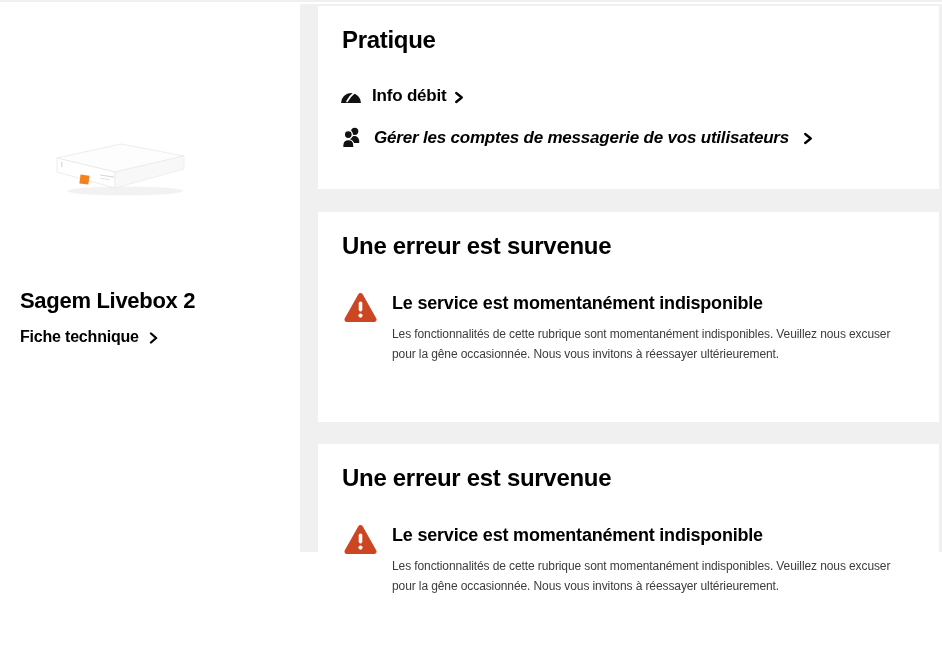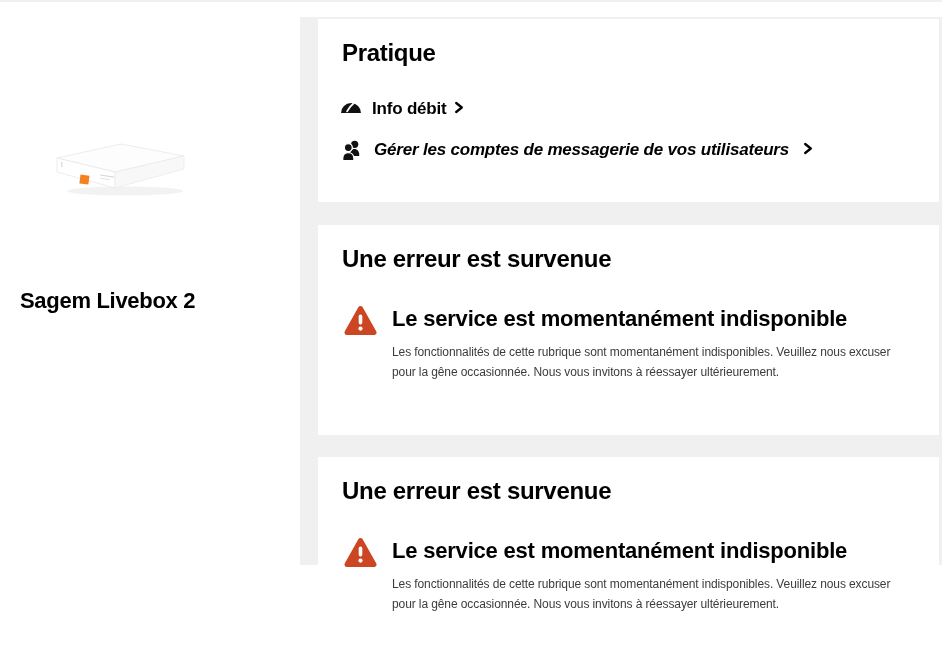--- a/index.html
+++ b/index.html
@@ -22,48 +22,48 @@
     color:var(--ink); letter-spacing:-0.3px; white-space:nowrap;
   }
   .fiche-link{
     position:absolute; left:20px; top:294px; display:flex; align-items:center;
     font-size:16px; font-weight:700; color:var(--ink); cursor:pointer;
     text-decoration:none; letter-spacing:-0.2px; white-space:nowrap;
   }
   .fiche-link .chev{margin-left:10px; margin-top:2px;}
 
   
-  .content{position:absolute; left:300px; top:17px; width:642px; height:548px; background:var(--bg);}
+  .content{position:absolute; left:300px; top:4px; width:642px; height:548px; background:var(--bg);}
   .card{position:absolute; left:18px; right:3px; background:var(--card);}
   .card-pratique{top:2px; height:183px;}
   .card-error-1{top:208px; height:210px;}
   .card-error-2{top:440px; height:213px;}
 
   .card h2{
     position:absolute; left:24px; top:20px; font-size:24px; font-weight:700;
     color:var(--ink); letter-spacing:-0.3px; white-space:nowrap;
   }
 
   
   .plink{
-    position:absolute; display:flex; align-items:flex-start; cursor:pointer;
+    position:absolute; display:flex; align-items:center; cursor:pointer;
     text-decoration:none; color:var(--ink);
   }
   .plink-1{left:22px; top:80px;}
   .plink-2{left:24px; top:121px;font-style:italic;}
   .plink .icon-box{width:32px; display:flex; align-items:center;}
   .plink .label{font-size:17px; font-weight:700; letter-spacing:-0.2px; white-space:nowrap;}
   .plink-1 .chev{margin-left:8px; margin-top:2px;}
   .plink-2 .chev{margin-left:14px; margin-top:2px;}
 
   
   .error-row{position:absolute; left:26px; top:80px; display:flex; align-items:flex-start;}
   .error-row .tri{flex:0 0 auto; margin-right:15px;}
   .error-heading{
-    font-size:22px; font-weight:700; color:var(--ink);
+    font-size:18px; font-weight:700; color:var(--ink);
     letter-spacing:-0.2px; margin:1px 0 10px; white-space:nowrap;
   }
   .error-message{
     font-size:12px; line-height:20px; color:var(--body); max-width:520px;
     letter-spacing:-0.1px;
   }
 </style>
 </head>
 <body>
 
@@ -82,20 +82,26 @@
 
     <rect x="27" y="35" width="9" height="9" fill="var(--orange)" transform="rotate(7 31 39)"></rect>
 
     <rect x="47" y="35.5" width="14" height="1.1" fill="#d9d9d9" transform="rotate(9 54 36)"></rect>
     <rect x="47" y="38.5" width="10" height="1.1" fill="#e3e3e3" transform="rotate(9 52 39)"></rect>
     <rect x="8" y="22" width="1.4" height="5" fill="#dcdcdc"></rect>
   </svg>
 
   <h1 class="device-name">Sagem Livebox 2</h1>
 
+  <a class="fiche-link">
+    <span>Fiche technique</span>
+    <svg class="chev" width="9" height="12" viewBox="0 0 9 12">
+      <path d="M2,1.5 L7.2,6 L2,10.5" fill="none" stroke="#000" stroke-width="2.3" stroke-linecap="round" stroke-linejoin="round"></path>
+    </svg>
+  </a>
 </div>
 
 <div class="content">
 
   <div class="card card-pratique">
     <h2>Pratique</h2>
 
     <a class="plink plink-1">
       <span class="icon-box">
         <svg width="22" height="15" viewBox="0 0 22 15">

